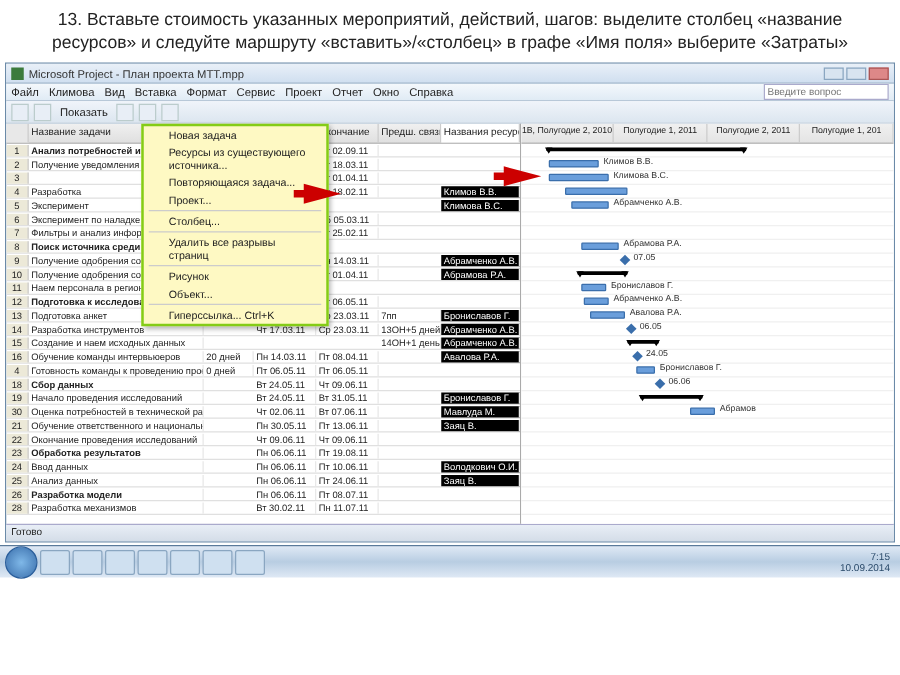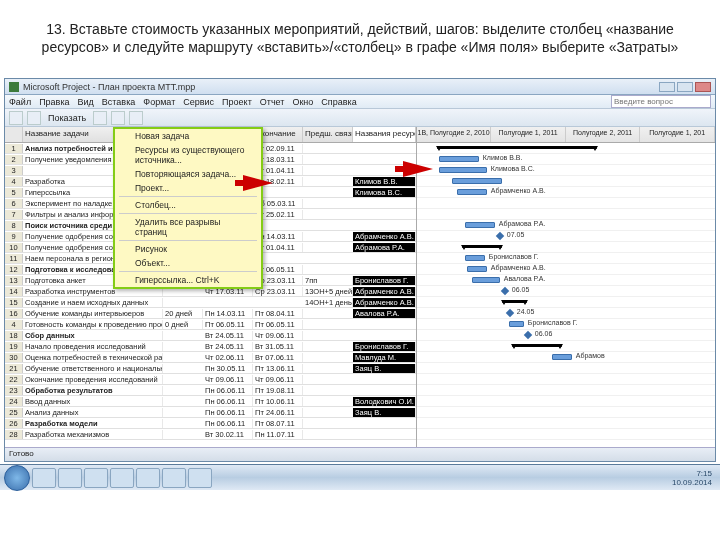--- a/index.html
+++ b/index.html
@@ -1,17 +1,17 @@
 <!DOCTYPE html>
 <html><head>
 <meta charset="utf-8">
 <style>
 *{margin:0;padding:0;box-sizing:border-box;font-family:"Segoe UI",Tahoma,sans-serif}
 body{width:720px;height:540px;background:#fff;overflow:hidden;font-size:9px;color:#222}
-.slide-title{font-size:14px;text-align:center;padding:20px 20px;line-height:1.3}
+.slide-title{font-size:14px;text-align:center;padding:6px 20px;line-height:1.3}
 .app{border:1px solid #6b8aa8;margin:2px 4px}
 .titlebar{height:16px;background:linear-gradient(#e9f0f8,#d0dff0);border-bottom:1px solid #8aa6c1;display:flex;align-items:center;padding:0 4px;font-size:9px;color:#333}
 .titlebar .app-icon{width:10px;height:10px;background:#3c7b3c;margin-right:4px}
 .win-btns{margin-left:auto;display:flex;gap:2px}
 .win-btns span{width:16px;height:10px;background:#d8e4f0;border:1px solid #8aa6c1;display:inline-block}
 .win-btns .close{background:#d88;border-color:#a55}
 .menubar{height:14px;background:linear-gradient(#f4f8fc,#e0ebf5);border-bottom:1px solid #b8c8d8;display:flex;align-items:center;padding:0 4px;font-size:9px;gap:8px}
 .menubar span{cursor:default}
 .toolbar{height:18px;background:linear-gradient(#f0f4fa,#dce6f0);border-bottom:1px solid #b8c8d8;display:flex;align-items:center;padding:0 4px;gap:4px}
 .tool{width:14px;height:14px;background:#e8eef6;border:1px solid #bcc;display:inline-block}
@@ -72,21 +72,21 @@
     <span class="app-icon"></span>
     <span>Microsoft Project - План проекта МТТ.mpp</span>
     <div class="win-btns">
       <span></span>
       <span></span>
       <span class="close"></span>
     </div>
   </div>
   <div class="menubar">
     <span>Файл</span>
-    <span>Правка</span>
+    <span>Климова</span>
     <span>Вид</span>
     <span>Вставка</span>
     <span>Формат</span>
     <span>Сервис</span>
     <span>Проект</span>
     <span>Отчет</span>
     <span>Окно</span>
     <span>Справка</span>
     <input class="search-box" placeholder="Введите вопрос" style="">
   </div>
@@ -160,21 +160,21 @@
             <div class="cell num">4</div>
             <div class="cell task">Разработка</div>
             <div class="cell dur">30 дней</div>
             <div class="cell start">Пн 10.01.11</div>
             <div class="cell end">Пт 18.02.11</div>
             <div class="cell link"></div>
             <div class="cell res">Климов В.В.</div>
           </div>
           <div class="row">
             <div class="cell num">5</div>
-            <div class="cell task">Гиперссылка</div>
+            <div class="cell task">Эксперимент</div>
             <div class="cell dur"></div>
             <div class="cell start"></div>
             <div class="cell end"></div>
             <div class="cell link"></div>
             <div class="cell res">Климова В.С.</div>
           </div>
           <div class="row">
             <div class="cell num">6</div>
             <div class="cell task">Эксперимент по наладке оборудования</div>
             <div class="cell dur"></div>

